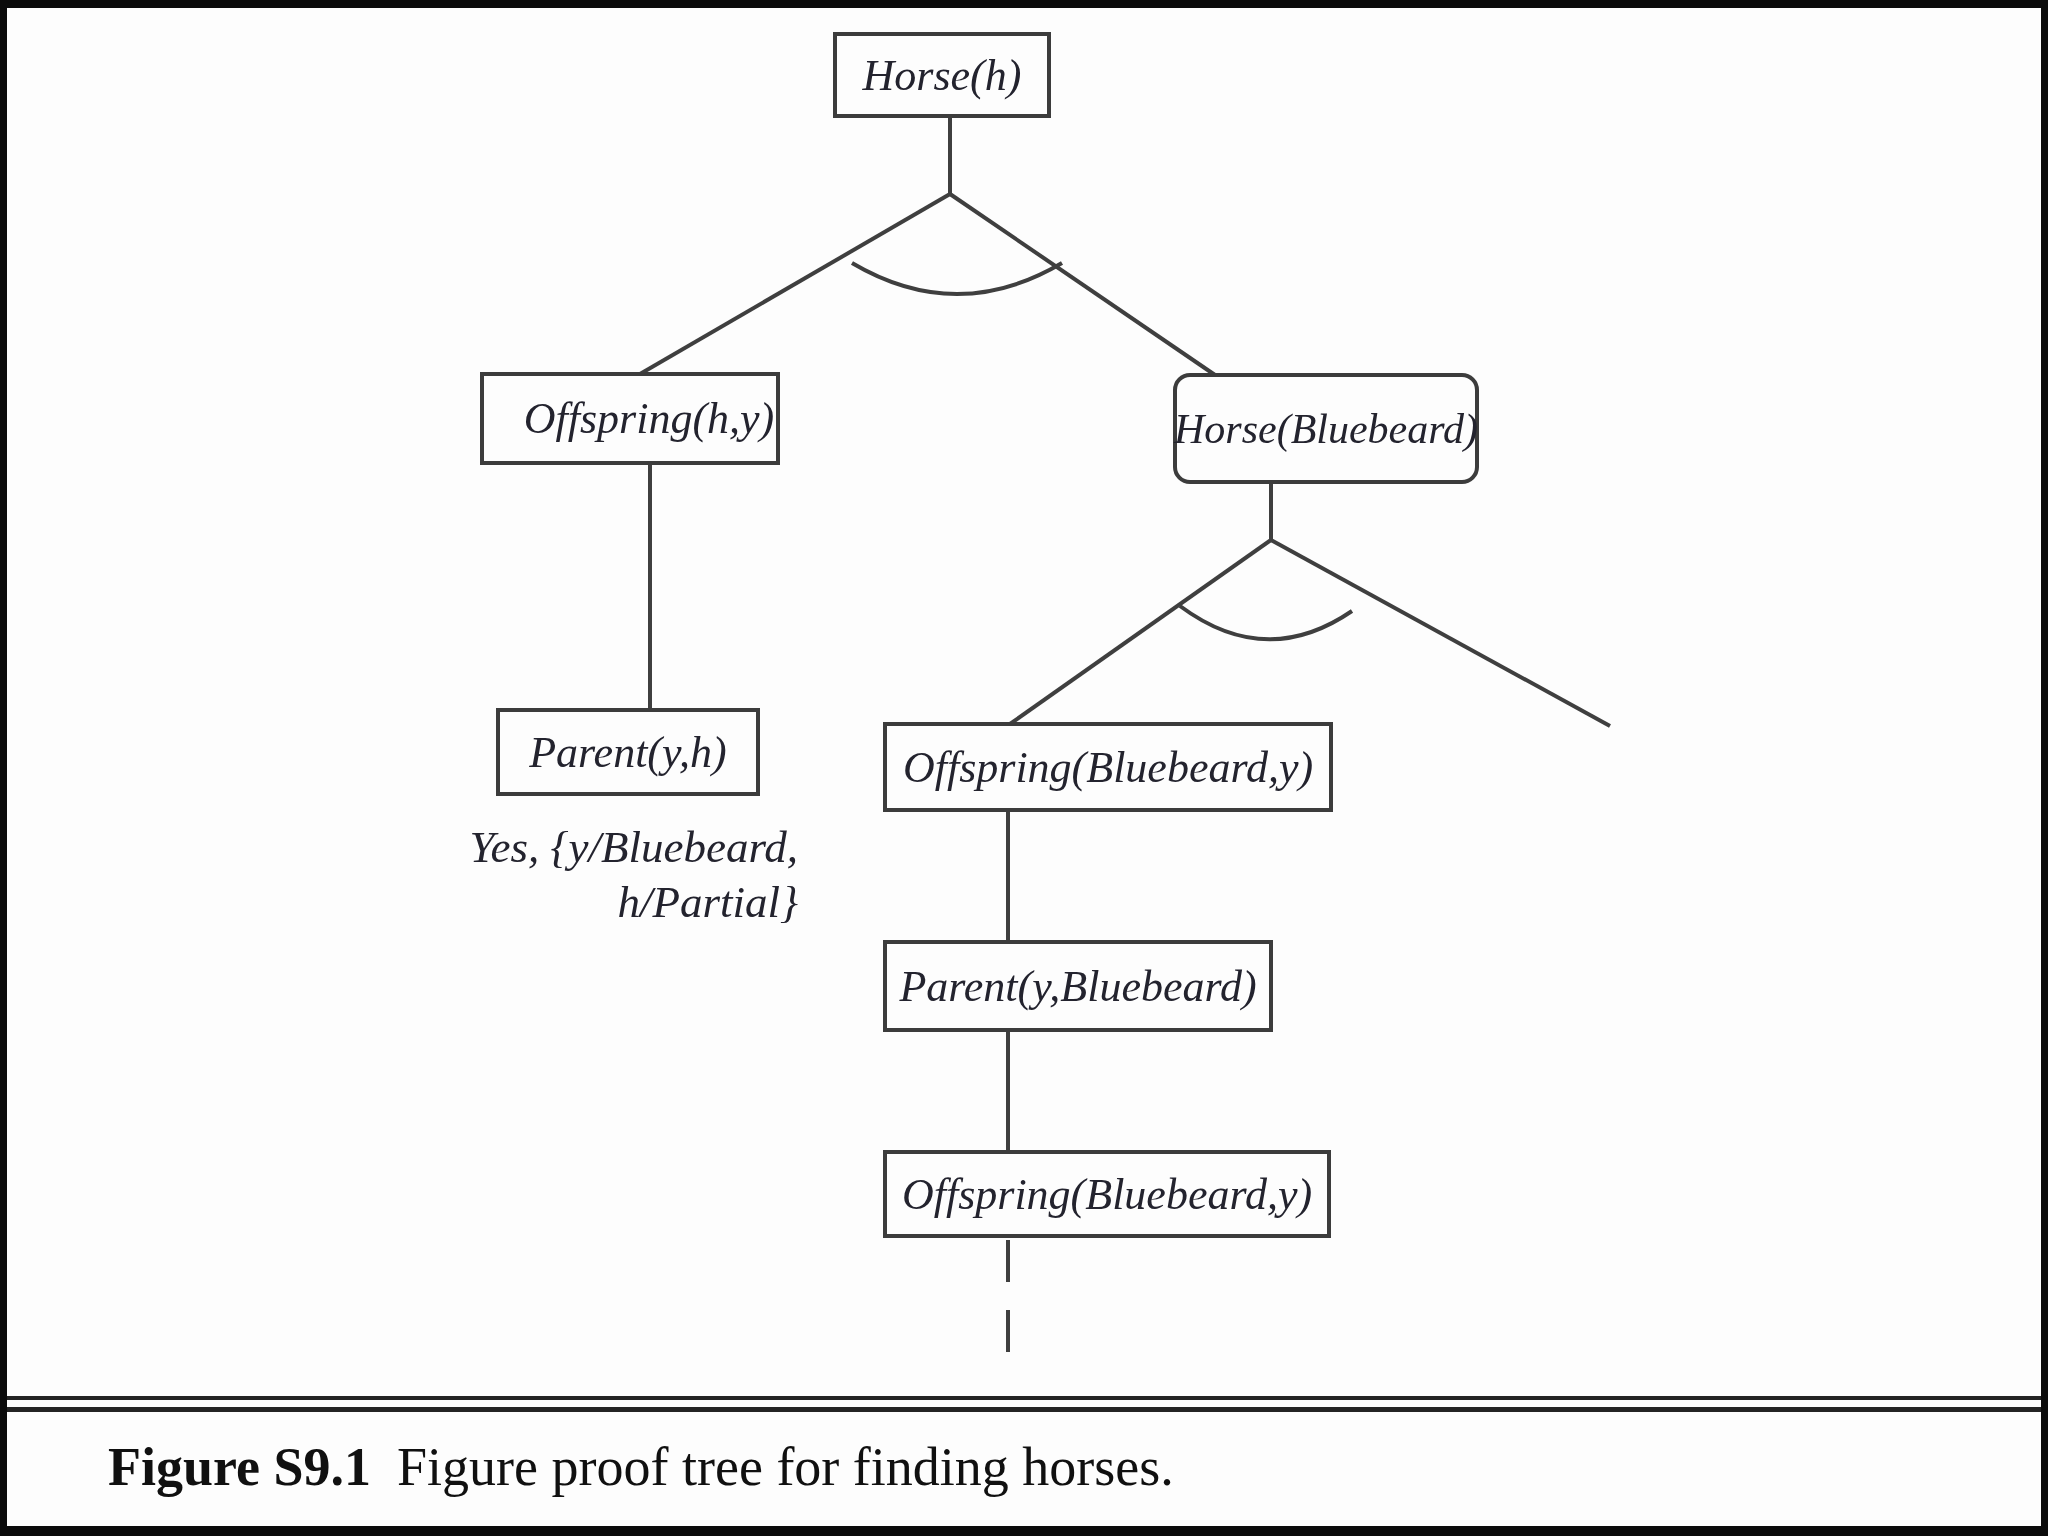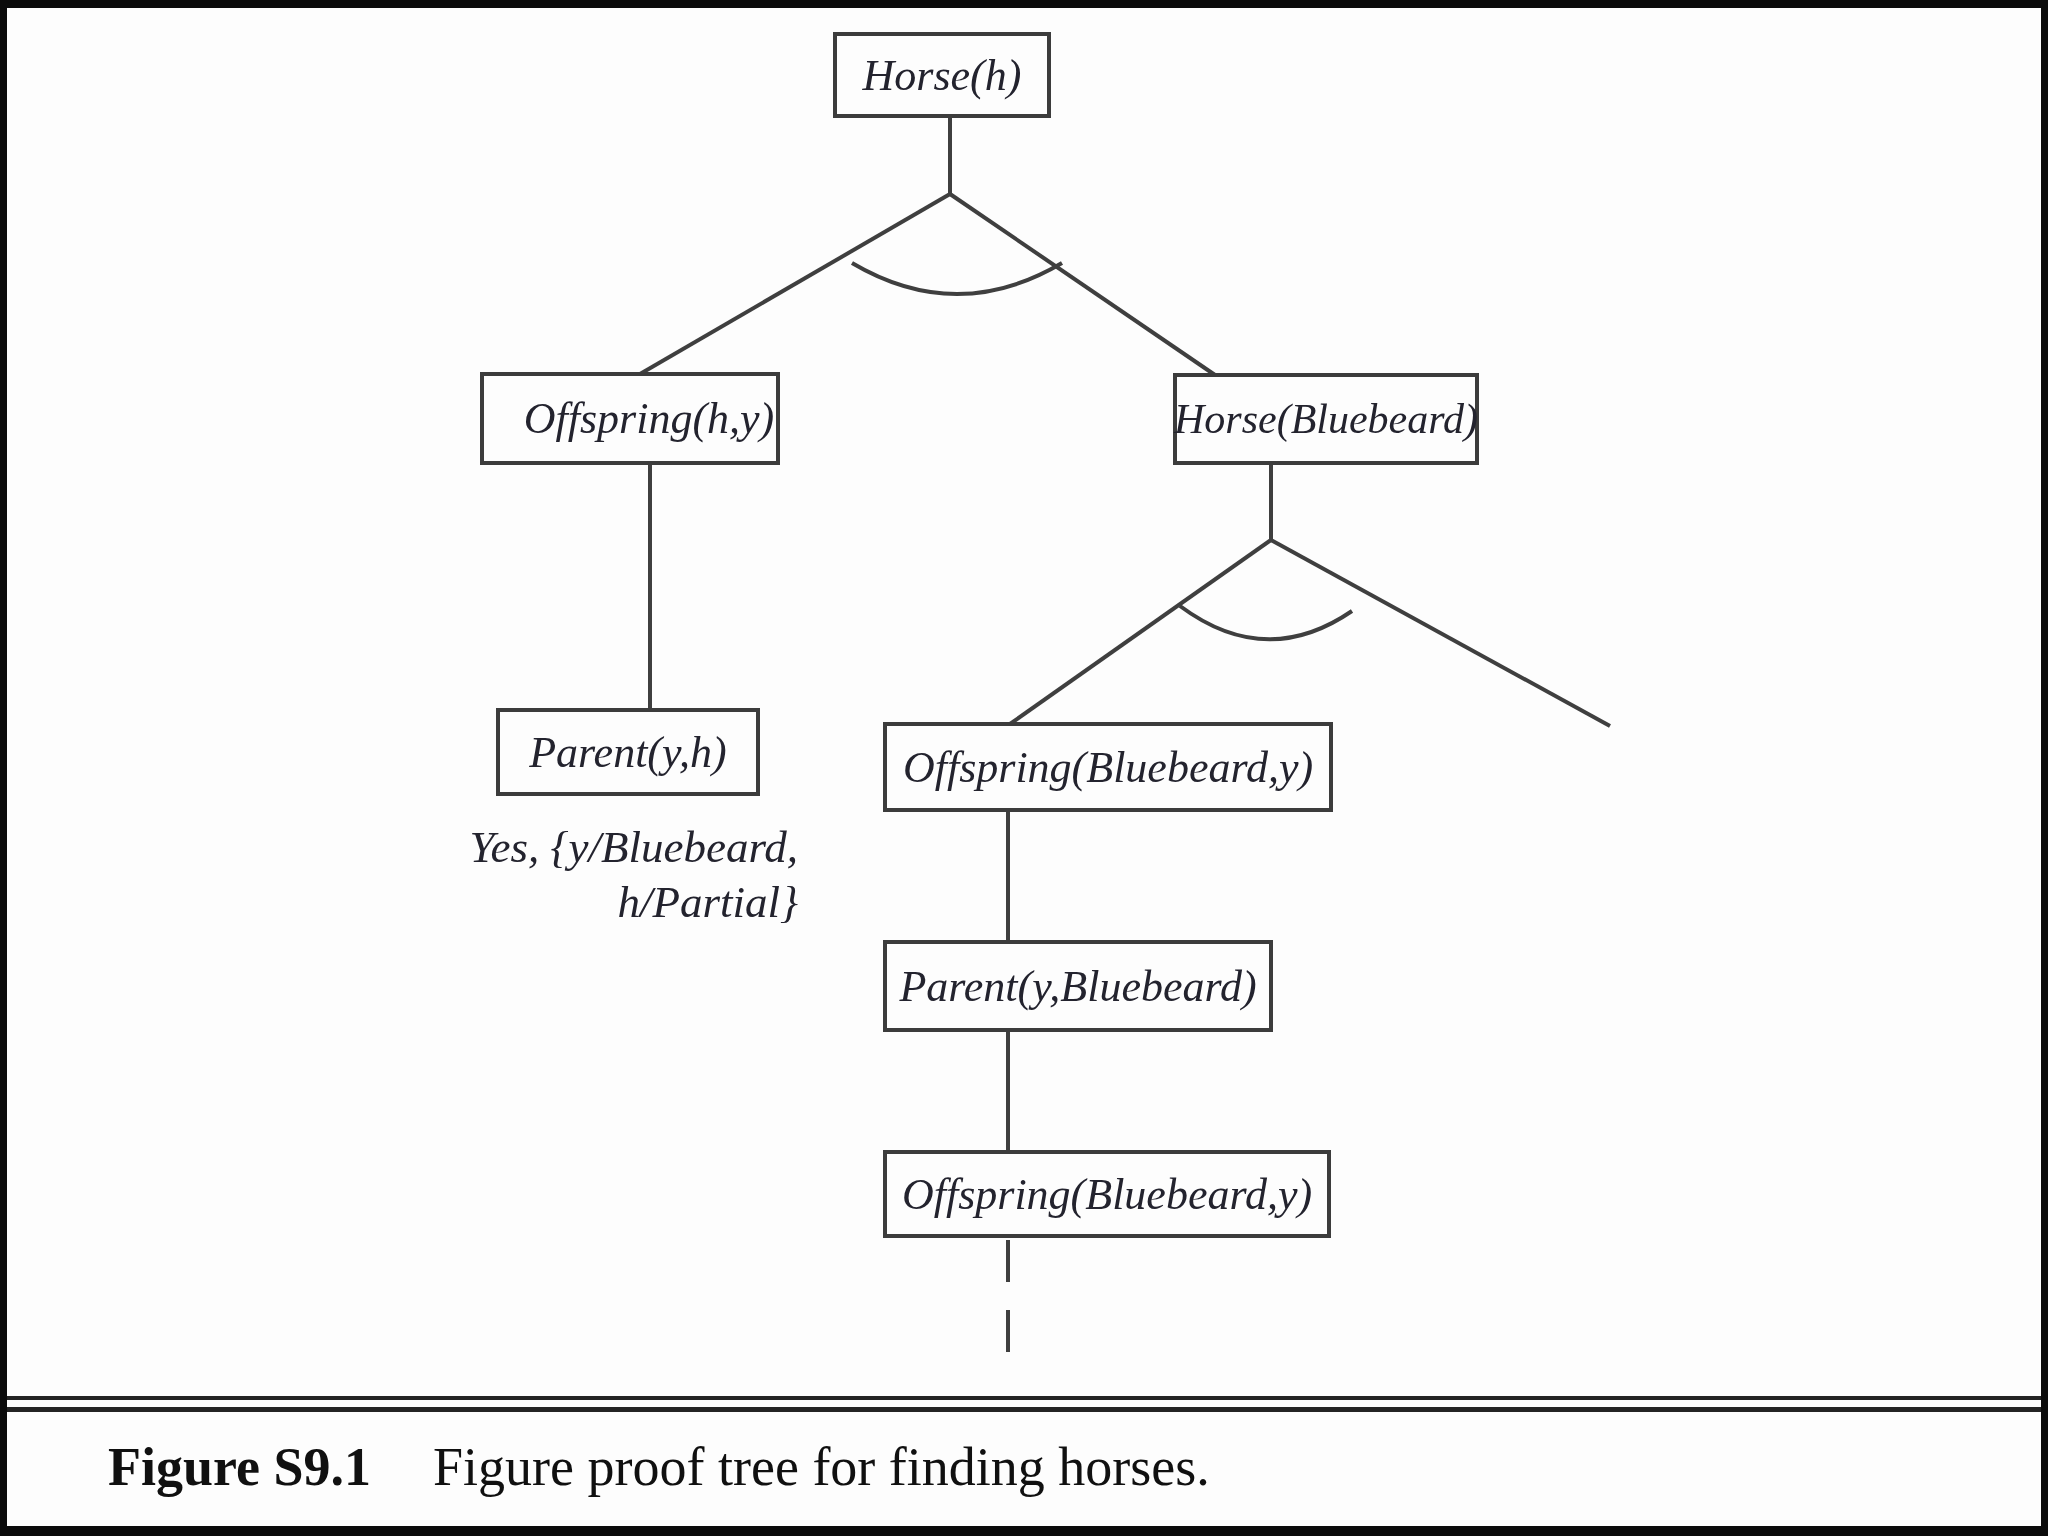--- a/index.html
+++ b/index.html
@@ -66,21 +66,21 @@
   .caption{
     position:absolute;
     left:108px;top:1436px;
     width:1700px;
     font-size:54px;
     color:#101010;
     white-space:nowrap;
   }
   .caption .label{
     font-weight:bold;
-    margin-right:62px;
+    margin-right:26px;
   }
 </style>
 </head>
 <body>
 
 <div class="page"></div>
 
 <svg class="overlay" viewBox="0 0 2048 1536" xmlns="http://www.w3.org/2000/svg">
 
   <line x1="950" y1="118" x2="950" y2="196"></line>
@@ -102,21 +102,21 @@
 
   <line x1="1008" y1="1025" x2="1008" y2="1152"></line>
 
   <line x1="1008" y1="1240" x2="1008" y2="1372" stroke-dasharray="42 28"></line>
 </svg>
 
 <div class="node" style="left:833px;top:32px;width:218px;height:86px;">Horse(h)</div>
 
 <div class="node" style="left:480px;top:372px;width:300px;height:93px;padding-left:38px;">Offspring(h,y)</div>
 
-<div class="node" style="left:1173px;top:373px;width:306px;height:92px;font-size:42px;">Horse(Bluebeard)</div>
+<div class="node" style="left:1173px;top:373px;width:306px;height:111px;font-size:42px;border-radius:17px;">Horse(Bluebeard)</div>
 
 <div class="node" style="left:496px;top:708px;width:264px;height:88px;">Parent(y,h)</div>
 
 <div class="node" style="left:883px;top:722px;width:450px;height:90px;">Offspring(Bluebeard,y)</div>
 
 <div class="node" style="left:883px;top:940px;width:390px;height:92px;">Parent(y,Bluebeard)</div>
 
 <div class="node" style="left:883px;top:1150px;width:448px;height:88px;">Offspring(Bluebeard,y)</div>
 
 <div class="substitution">

